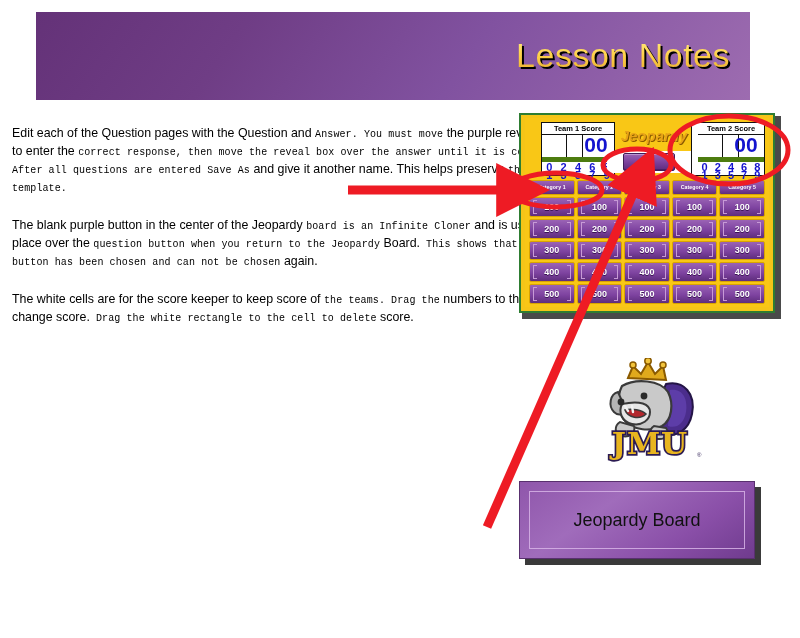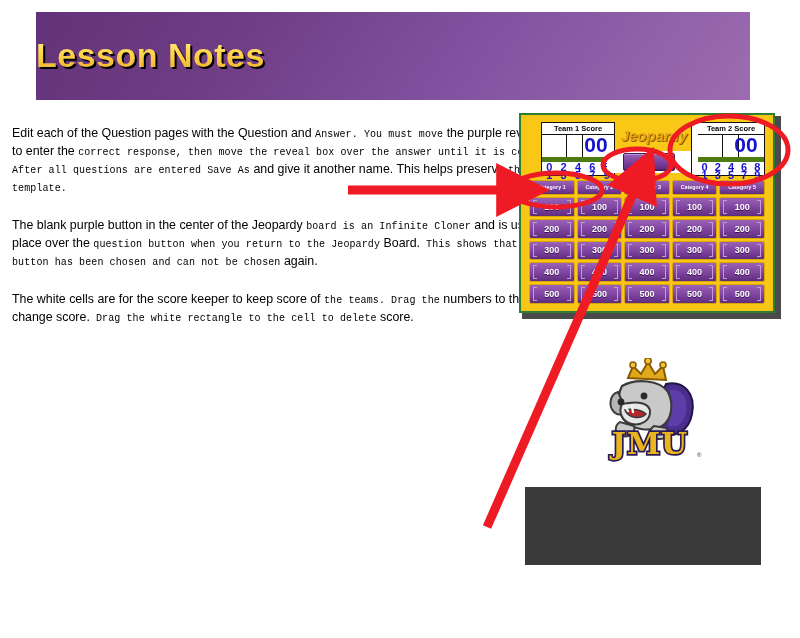--- a/index.html
+++ b/index.html
@@ -8,22 +8,22 @@
     font-family:"Liberation Sans",sans-serif;
   }
   .stage{position:absolute;left:0;top:0;width:800px;height:638px;}
 
   
   .banner{
     position:absolute;left:36px;top:12px;width:714px;height:88px;
     background:linear-gradient(125deg,#643278 0%,#6f3d85 28%,#8152a0 60%,#9d6cb0 100%);
   }
   .banner-title{
-    position:absolute;left:0;top:24px;width:694px;text-align:left;
-    font-size:34px;font-weight:bold;letter-spacing:.5px;
+    position:absolute;left:0;top:24px;width:694px;text-align:right;
+    font-size:34px;font-weight:normal;letter-spacing:.5px;
     color:#ffd34d;
     background:linear-gradient(180deg,#fff08a 0%,#ffd24a 48%,#e8a92c 100%);
     -webkit-background-clip:text;background-clip:text;-webkit-text-fill-color:transparent;
     text-shadow:none;
     filter:drop-shadow(2px 2px 0 #000);
   }
 
   
   .notes{position:absolute;left:12px;top:125px;width:560px;color:#000;}
   .para{margin:0 0 20px 0;font-size:12.4px;line-height:17px;}
@@ -275,20 +275,24 @@
 
       <g>
         <text x="58" y="96" text-anchor="middle" font-family="DejaVu Serif, serif" font-size="30" font-weight="bold" fill="#e8b51f" stroke="#2b1b52" stroke-width="3.4" paint-order="stroke" letter-spacing="1">JMU</text>
       </g>
       <text x="105" y="99" font-family="Liberation Sans, sans-serif" font-size="6" fill="#2b1b52">®</text>
     </svg>
   </div>
 
   <div class="jb-wrap">
     <div class="jb-shadow"></div>
+    <div class="jb-btn">
+      <div class="jb-bevel"></div>
+      <div class="jb-label">Jeopardy Board</div>
+    </div>
   </div>
 
   <svg class="annot" viewBox="0 0 800 638" xmlns="http://www.w3.org/2000/svg">
     <defs>
       <marker id="ah" markerWidth="6" markerHeight="6" refX="2.2" refY="3" orient="auto" markerUnits="strokeWidth">
         <path d="M0,0 L6,3 L0,6 z" fill="#ee1b24"></path>
       </marker>
     </defs>
 
     <ellipse cx="556" cy="190" rx="46" ry="17" fill="none" stroke="#ee1b24" stroke-width="5"></ellipse>

